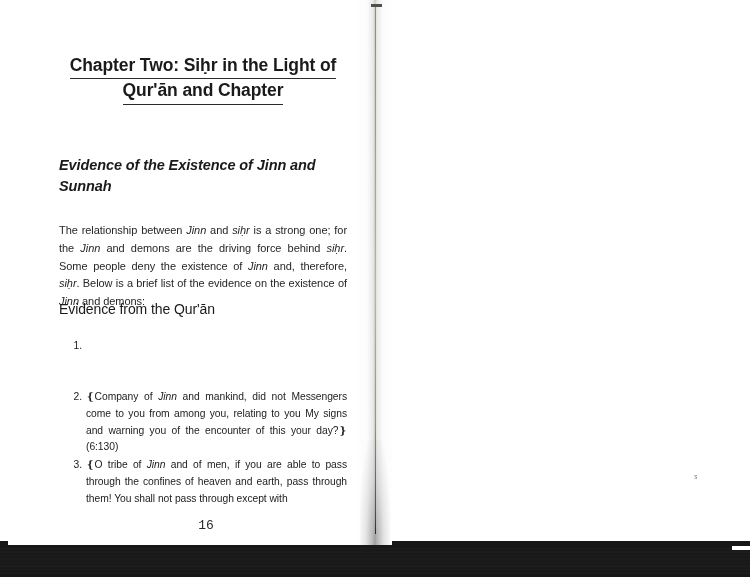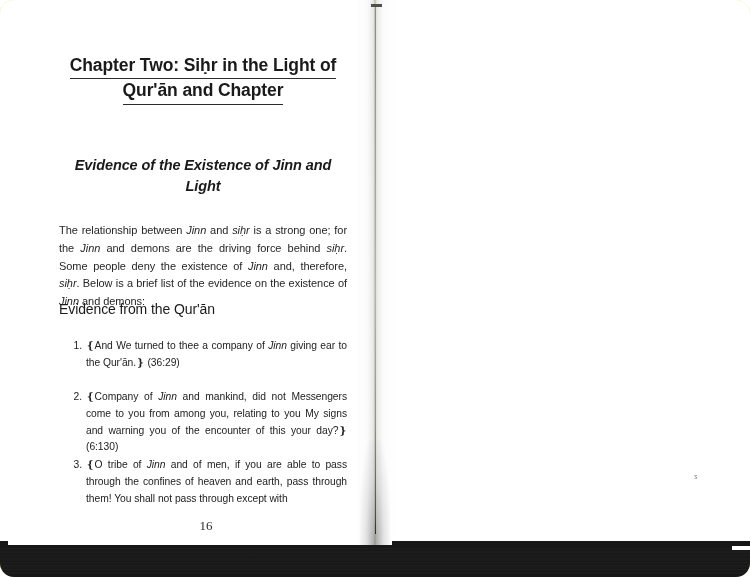--- a/index.html
+++ b/index.html
@@ -14,23 +14,22 @@
     font-family: "Liberation Sans", sans-serif;
     color: #1a1a1a;
     position: relative;
   }
 
   #scan {
     position: absolute;
     left: 0; top: 0;
     width: 750px;
     height: 577px;
-    background: #bef264;
+    background: #fef9c3;
     overflow: hidden;
-    border-radius: 14px;
   }
 
   
   .page {
     position: absolute;
     top: 0;
     height: 545px;
     background: #ffffff;
   }
   .page-left  { left: 0px;   width: 374px; }
@@ -136,21 +135,20 @@
     border-bottom: 1.6px solid #2b2b2b;
     padding-bottom: 1px;
   }
 
   .section-italic {
     font-size: 14.5px;
     font-weight: bold;
     font-style: italic;
     line-height: 1.42;
     letter-spacing: -0.1px;
-    text-align: center;
   }
 
   .section-head {
     font-size: 14px;
     font-weight: normal;
     line-height: 1.3;
     letter-spacing: -0.1px;
   }
 
   .body-para {
@@ -174,21 +172,21 @@
     left: -20px;
     top: 0;
     width: 16px;
     text-align: right;
     font-size: 10.3px;
   }
   .verse-wrap { position: absolute; }
 
   .folio {
     position: absolute;
-    font-family: Liberation Serif, serif;
+    font-family: Liberation Mono, monospace;
     font-size: 13px;
     color: #2a2a2a;
     text-align: center;
     width: 40px;
   }
 
   i { font-style: italic; }
 
   .artifact {
     position: absolute;
@@ -204,31 +202,30 @@
 
   <div class="page page-left">
 
     <div class="col-left chapter-title" style="top:54px;">
       <span class="tline">Chapter Two: Siḥr in the Light of</span><br>
       <span class="tline">Qur'ān and Chapter</span>
     </div>
 
     <div class="col-left section-italic" style="top:155px;">
       <span>Evidence of the Existence of <i>Jinn</i> and</span><br>
-      <span>Light</span>
+      <span>Sunnah</span>
     </div>
 
     <div class="col-left body-para" style="top:222px;">The relationship between <i>Jinn</i> and <i>siḥr</i> is a strong one; for the <i>Jinn</i> and demons are the driving force behind <i>siḥr</i>.  Some people deny the existence of <i>Jinn</i> and, therefore, <i>siḥr</i>.  Below is a brief list of the evidence on the existence of <i>Jinn</i> and demons:</div>
 
     <div class="col-left section-head" style="top:300px;">Evidence from the Qur'ān</div>
 
     <div class="verse-wrap" style="left:86px; top:338px; width:261px;">
       <div class="verse">
         <span class="num">1.</span>
-        <span>❴And We turned to thee a company of <i>Jinn</i> giving ear to the Qur'ān.❵ (36:29)</span>
       </div>
     </div>
 
     <div class="verse-wrap" style="left:86px; top:389px; width:261px;">
       <div class="verse">
         <span class="num">2.</span>
         <span>❴Company of <i>Jinn</i> and mankind, did not Messengers come to you from among you, relating to you My signs and warning you of the encounter of this your day?❵ (6:130)</span>
       </div>
     </div>
 

